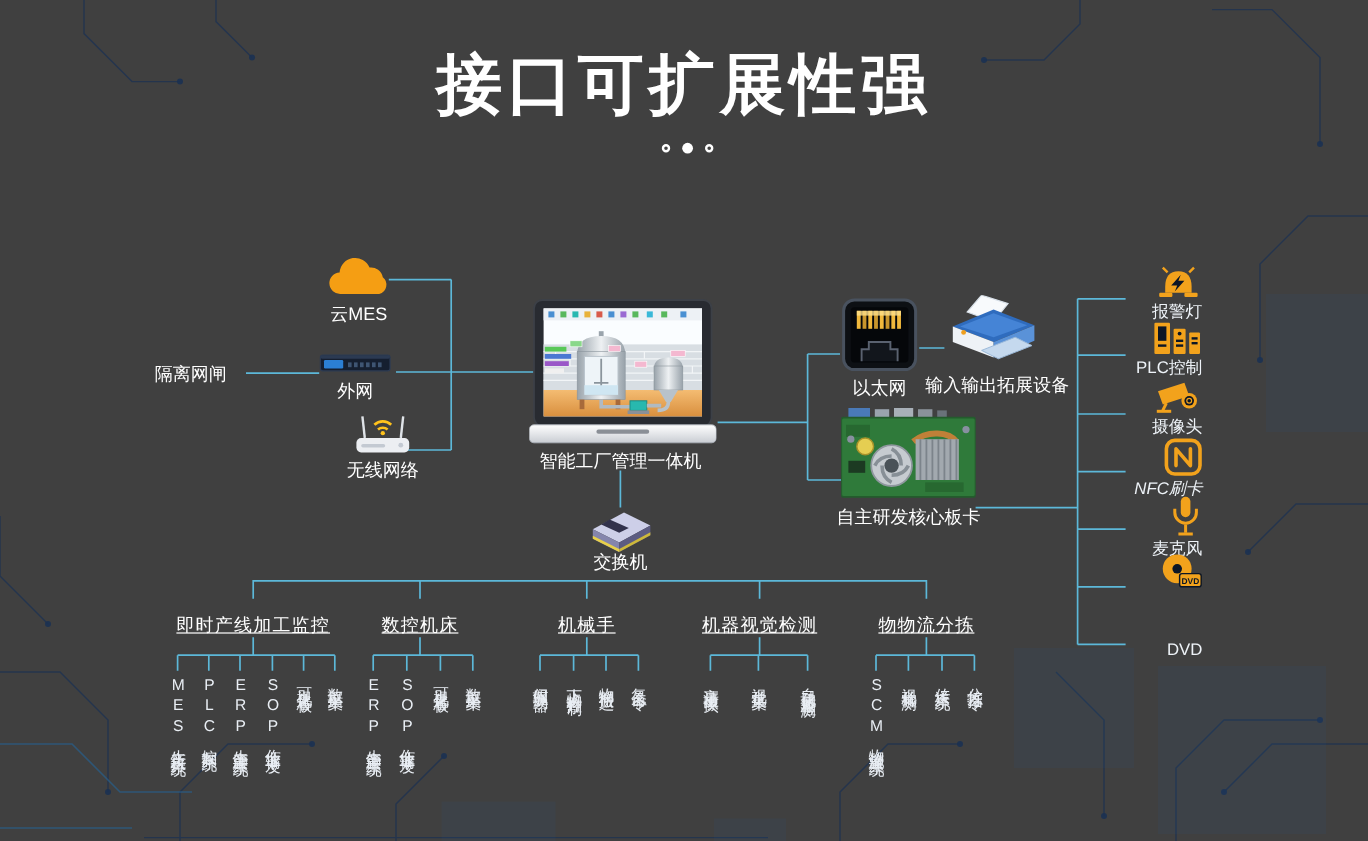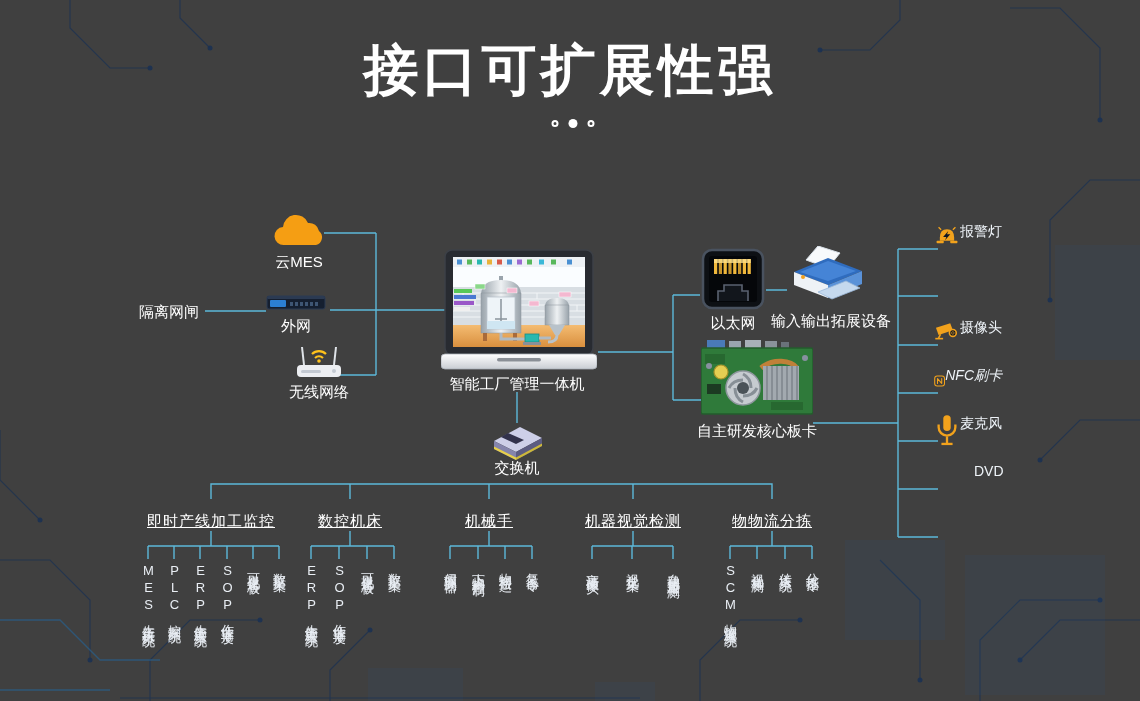--- a/index.html
+++ b/index.html
@@ -10,21 +10,21 @@
          font-size:55px;font-weight:800;letter-spacing:4px;color:#fff;margin:0;}
   .dots{position:absolute;top:119px;left:573px;transform:translateX(-50%);
         display:flex;align-items:center;gap:10px;}
   .dot{width:7px;height:7px;border-radius:50%;border:2px solid #fff;background:transparent;box-sizing:border-box;}
   .dot.filled{width:9px;height:9px;border:none;background:#fff;}
   .subtitle{position:absolute;top:140px;left:0;width:1140px;text-align:center;
             font-size:22px;letter-spacing:1px;color:#f2f6fa;}
   .lbl{position:absolute;color:#fff;font-size:15px;white-space:nowrap;transform:translateX(-50%);}
   .node{position:absolute;display:flex;flex-direction:column;align-items:center;}
   .node .nlbl{font-size:15px;margin-top:4px;white-space:nowrap;}
-  .rnode{position:absolute;left:934px;width:68px;display:flex;flex-direction:row;align-items:flex-start;}
+  .rnode{position:absolute;left:934px;width:68px;display:flex;flex-direction:column;align-items:flex-end;}
   .rnode .nlbl{font-size:14px;margin-top:2px;white-space:nowrap;color:#eef3f8;}
   .branch-lbl{position:absolute;top:512px;transform:translateX(-50%);font-size:15px;
               letter-spacing:1px;color:#fff;white-space:nowrap;text-decoration:underline;}
   .vtext{position:absolute;top:563px;writing-mode:vertical-rl;text-orientation:upright;
          font-size:13px;letter-spacing:2px;line-height:16px;color:#e9eef4;}
   .icon{display:block;}
 </style>
 </head>
 <body>
 
@@ -87,21 +87,21 @@
   <svg id="connectors" width="1140" height="701">
     <g stroke="#5ebfe2" stroke-width="1.4" fill="none" opacity="0.95">
       <path d="M205,311 H266 M330,310 H446 M324,233 H376 M376,233 V375 M318,375 H376"></path>
       <path d="M517,392 V423 M598,352 H673 M673,295 V400 M673,295 H700 M673,400 H701 M766,290 H787 M813,423 H898"></path>
       <path d="M898,249 V537 M898,249 H938 M898,296 H938 M898,345 H938 M898,393 H938 M898,441 H938 M898,489 H938 M898,537 H938"></path>
       <path d="M211,499 V484 H772 V499 M350,484 V499 M489,484 V499 M633,484 V499"></path>
       <path d="M211,531 V546 M148,546 H279 M148,546 V559 M174,546 V559 M200,546 V559 M227,546 V559 M253,546 V559 M279,546 V559 M350,531 V546 M311,546 H394 M311,546 V559 M339,546 V559 M367,546 V559 M394,546 V559 M489,531 V546 M450,546 H532 M450,546 V559 M478,546 V559 M505,546 V559 M532,546 V559 M633,531 V546 M592,546 H673 M592,546 V559 M632,546 V559 M673,546 V559 M772,531 V546 M730,546 H812 M730,546 V559 M757,546 V559 M785,546 V559 M812,546 V559"></path>
     </g>
   </svg>
 
-  <div class="lbl" style="left:169px;top:303px;">隔离网闸</div>
+  <div class="lbl" style="left:159px;top:303px;">隔离网闸</div>
 
   <div class="node" style="left:266px;top:213px;width:66px;">
     <svg class="icon" width="54" height="36" viewBox="0 0 54 36">
       <path d="M12,32 a9,9 0 0 1 -1,-18 a13,13 0 0 1 25,-4 a10,10 0 0 1 11,8 a8,8 0 0 1 -3,14 Z" fill="#f59e13"></path>
     </svg>
     <div class="nlbl">云MES</div>
   </div>
 
   <div class="node" style="left:263px;top:294px;width:66px;">
     <svg class="icon" width="62" height="19" viewBox="0 0 62 19">
@@ -292,20 +292,35 @@
     <svg class="icon" width="40" height="28" viewBox="0 0 40 28">
       <path d="M7,2 L11,6 M33,2 L29,6" stroke="#f2a21c" stroke-width="2"></path>
       <path d="M9,23 V18 Q9,5 20,5 Q31,5 31,18 V23 Z" fill="#f2a21c"></path>
       <polygon points="22,8 14,17 19,17 17,22 25,13 20,13" fill="#0c1626"></polygon>
       <rect x="4" y="23" width="11" height="3.5" rx="1" fill="#f2a21c"></rect>
       <rect x="25" y="23" width="11" height="3.5" rx="1" fill="#f2a21c"></rect>
     </svg>
     <div class="nlbl">报警灯</div>
   </div>
 
+  <div class="rnode" style="top:268px;">
+    <svg class="icon" width="42" height="28" viewBox="0 0 42 28">
+      <rect x="2" y="1" width="13" height="26" rx="1" fill="#f2a21c"></rect>
+      <rect x="5" y="4" width="7" height="12" fill="#0c1626"></rect>
+        <rect x="5" y="19" width="7" height="2" fill="#0c1626"></rect>
+      <rect x="18" y="6" width="10" height="21" rx="1" fill="#f2a21c"></rect>
+      <circle cx="23" cy="10" r="1.6" fill="#0c1626"></circle>
+      <rect x="20" y="15" width="6" height="2" fill="#0c1626"></rect>
+        <rect x="20" y="19" width="6" height="2" fill="#0c1626"></rect>
+      <rect x="31" y="9" width="9" height="18" rx="1" fill="#f2a21c"></rect>
+      <rect x="33" y="13" width="5" height="2" fill="#0c1626"></rect>
+        <rect x="33" y="17" width="5" height="2" fill="#0c1626"></rect>
+    </svg>
+    <div class="nlbl">PLC控制</div>
+  </div>
 
   <div class="rnode" style="top:317px;">
     <svg class="icon" width="40" height="28" viewBox="0 0 40 28">
       <polygon points="3,9 25,2 29,13 7,20" fill="#f2a21c"></polygon>
       <circle cx="29" cy="17" r="6.5" fill="#f2a21c"></circle>
       <circle cx="29" cy="17" r="4" fill="#0c1626"></circle>
       <circle cx="29" cy="17" r="2" fill="none" stroke="#f2a21c" stroke-width="1"></circle>
       <line x1="10" y1="19" x2="7" y2="25" stroke="#f2a21c" stroke-width="2.5"></line>
       <rect x="2" y="24.5" width="12" height="2.5" fill="#f2a21c"></rect>
     </svg>

